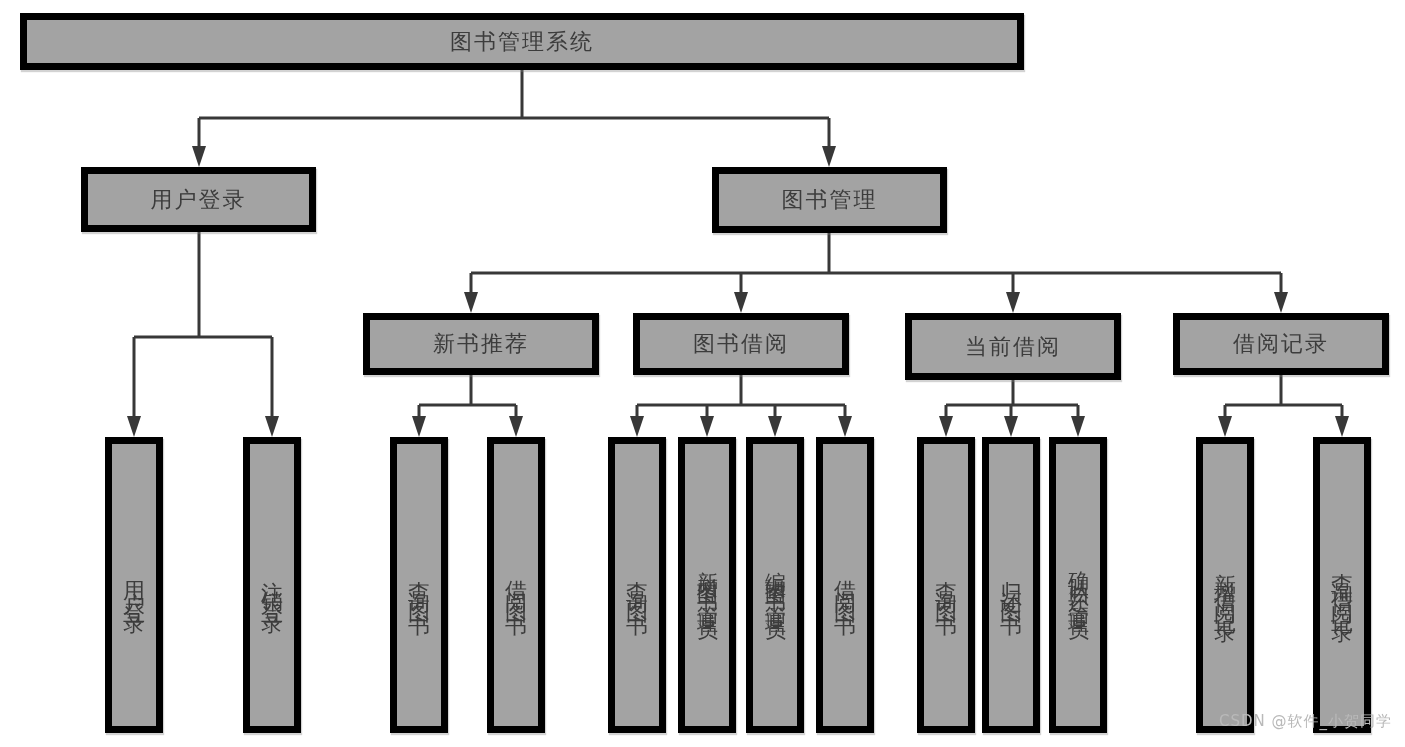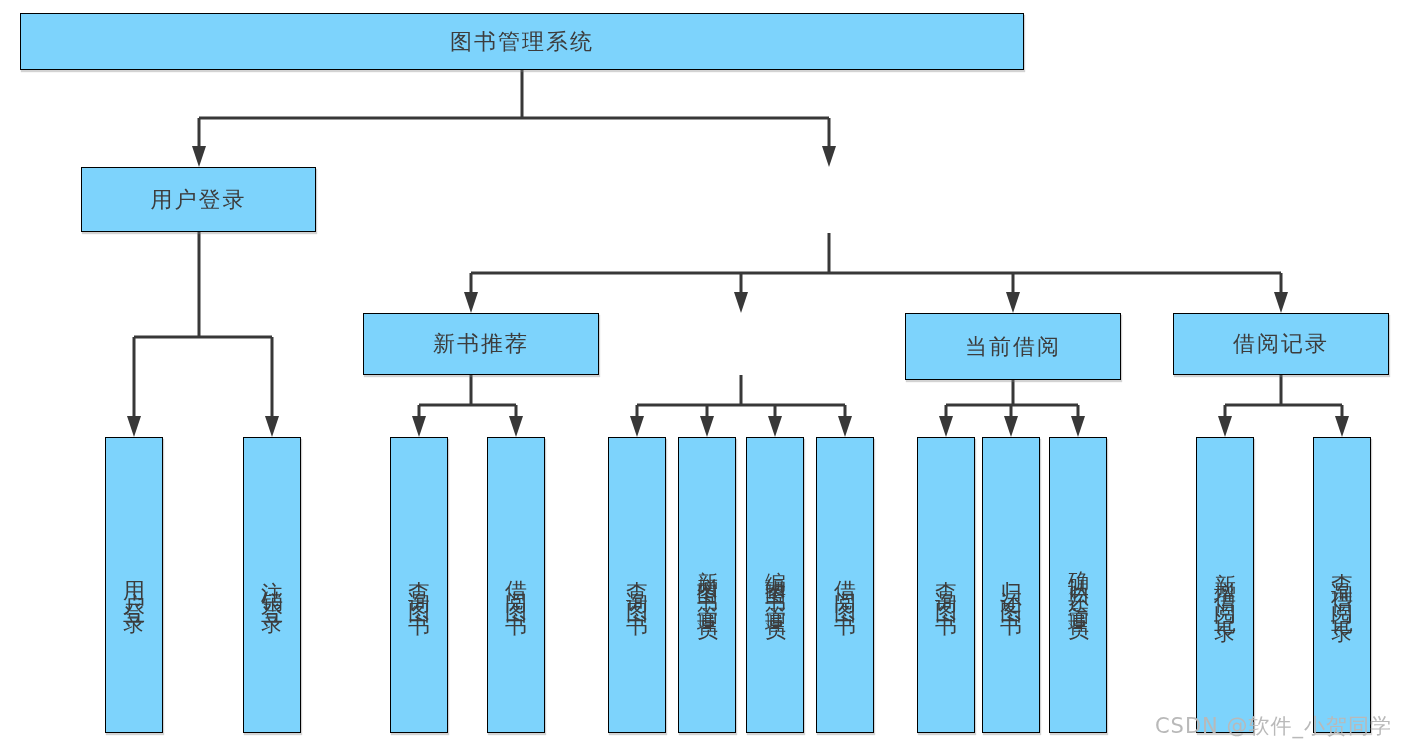--- a/index.html
+++ b/index.html
@@ -14,22 +14,22 @@
   }
   #connectors {
     position: absolute;
     left: 0; top: 0;
     width: 1405px; height: 747px;
     pointer-events: none;
   }
   .hbox, .vbox {
     position: absolute;
     box-sizing: border-box;
-    background: #7dd3fc;
-    border: 1px solid #000000;
+    background: #a3a3a3;
+    border: 7px solid #000000;
     box-shadow: 1px 2px 1px rgba(130,130,130,0.35);
   }
   .hbox {
     display: flex;
     align-items: center;
     justify-content: center;
     font-size: 22px;
     letter-spacing: 2px;
     white-space: nowrap;
   }
@@ -48,21 +48,21 @@
     line-height: 1;
     letter-spacing: 11px;
     white-space: nowrap;
   }
   .vbox.ls6 span { letter-spacing: 10px; }
   .vbox.ls9 span { letter-spacing: 7px; font-size: 21px; }
   #watermark {
     position: absolute;
     top: 712px;
     right: 13px;
-    font-size: 21px;
+    font-size: 15px;
     color: #b9b9b9;
     letter-spacing: 1px;
     white-space: nowrap;
   }
 </style>
 </head>
 <body>
 
 <div id="canvas">
 
@@ -95,23 +95,29 @@
       <polygon points="1342,437 1335,416 1349,416" fill="#383838"></polygon>
     </svg>
 
   <div class="hbox" style="left:20px; top:13px; width:1004px; height:57px;">
     <span>图书管理系统</span>
   </div>
 
   <div class="hbox" style="left:81px; top:167px; width:235px; height:65px;">
     <span>用户登录</span>
   </div>
+  <div class="hbox" style="left:712px; top:167px; width:235px; height:66px;">
+    <span>图书管理</span>
+  </div>
 
   <div class="hbox" style="left:363px; top:313px; width:236px; height:62px;">
     <span>新书推荐</span>
+  </div>
+  <div class="hbox" style="left:633px; top:313px; width:216px; height:62px;">
+    <span>图书借阅</span>
   </div>
   <div class="hbox" style="left:905px; top:313px; width:216px; height:67px;">
     <span>当前借阅</span>
   </div>
   <div class="hbox" style="left:1173px; top:313px; width:216px; height:62px;">
     <span>借阅记录</span>
   </div>
 
   <div class="vbox" style="left:105px;">
     <span>用户登录</span>

